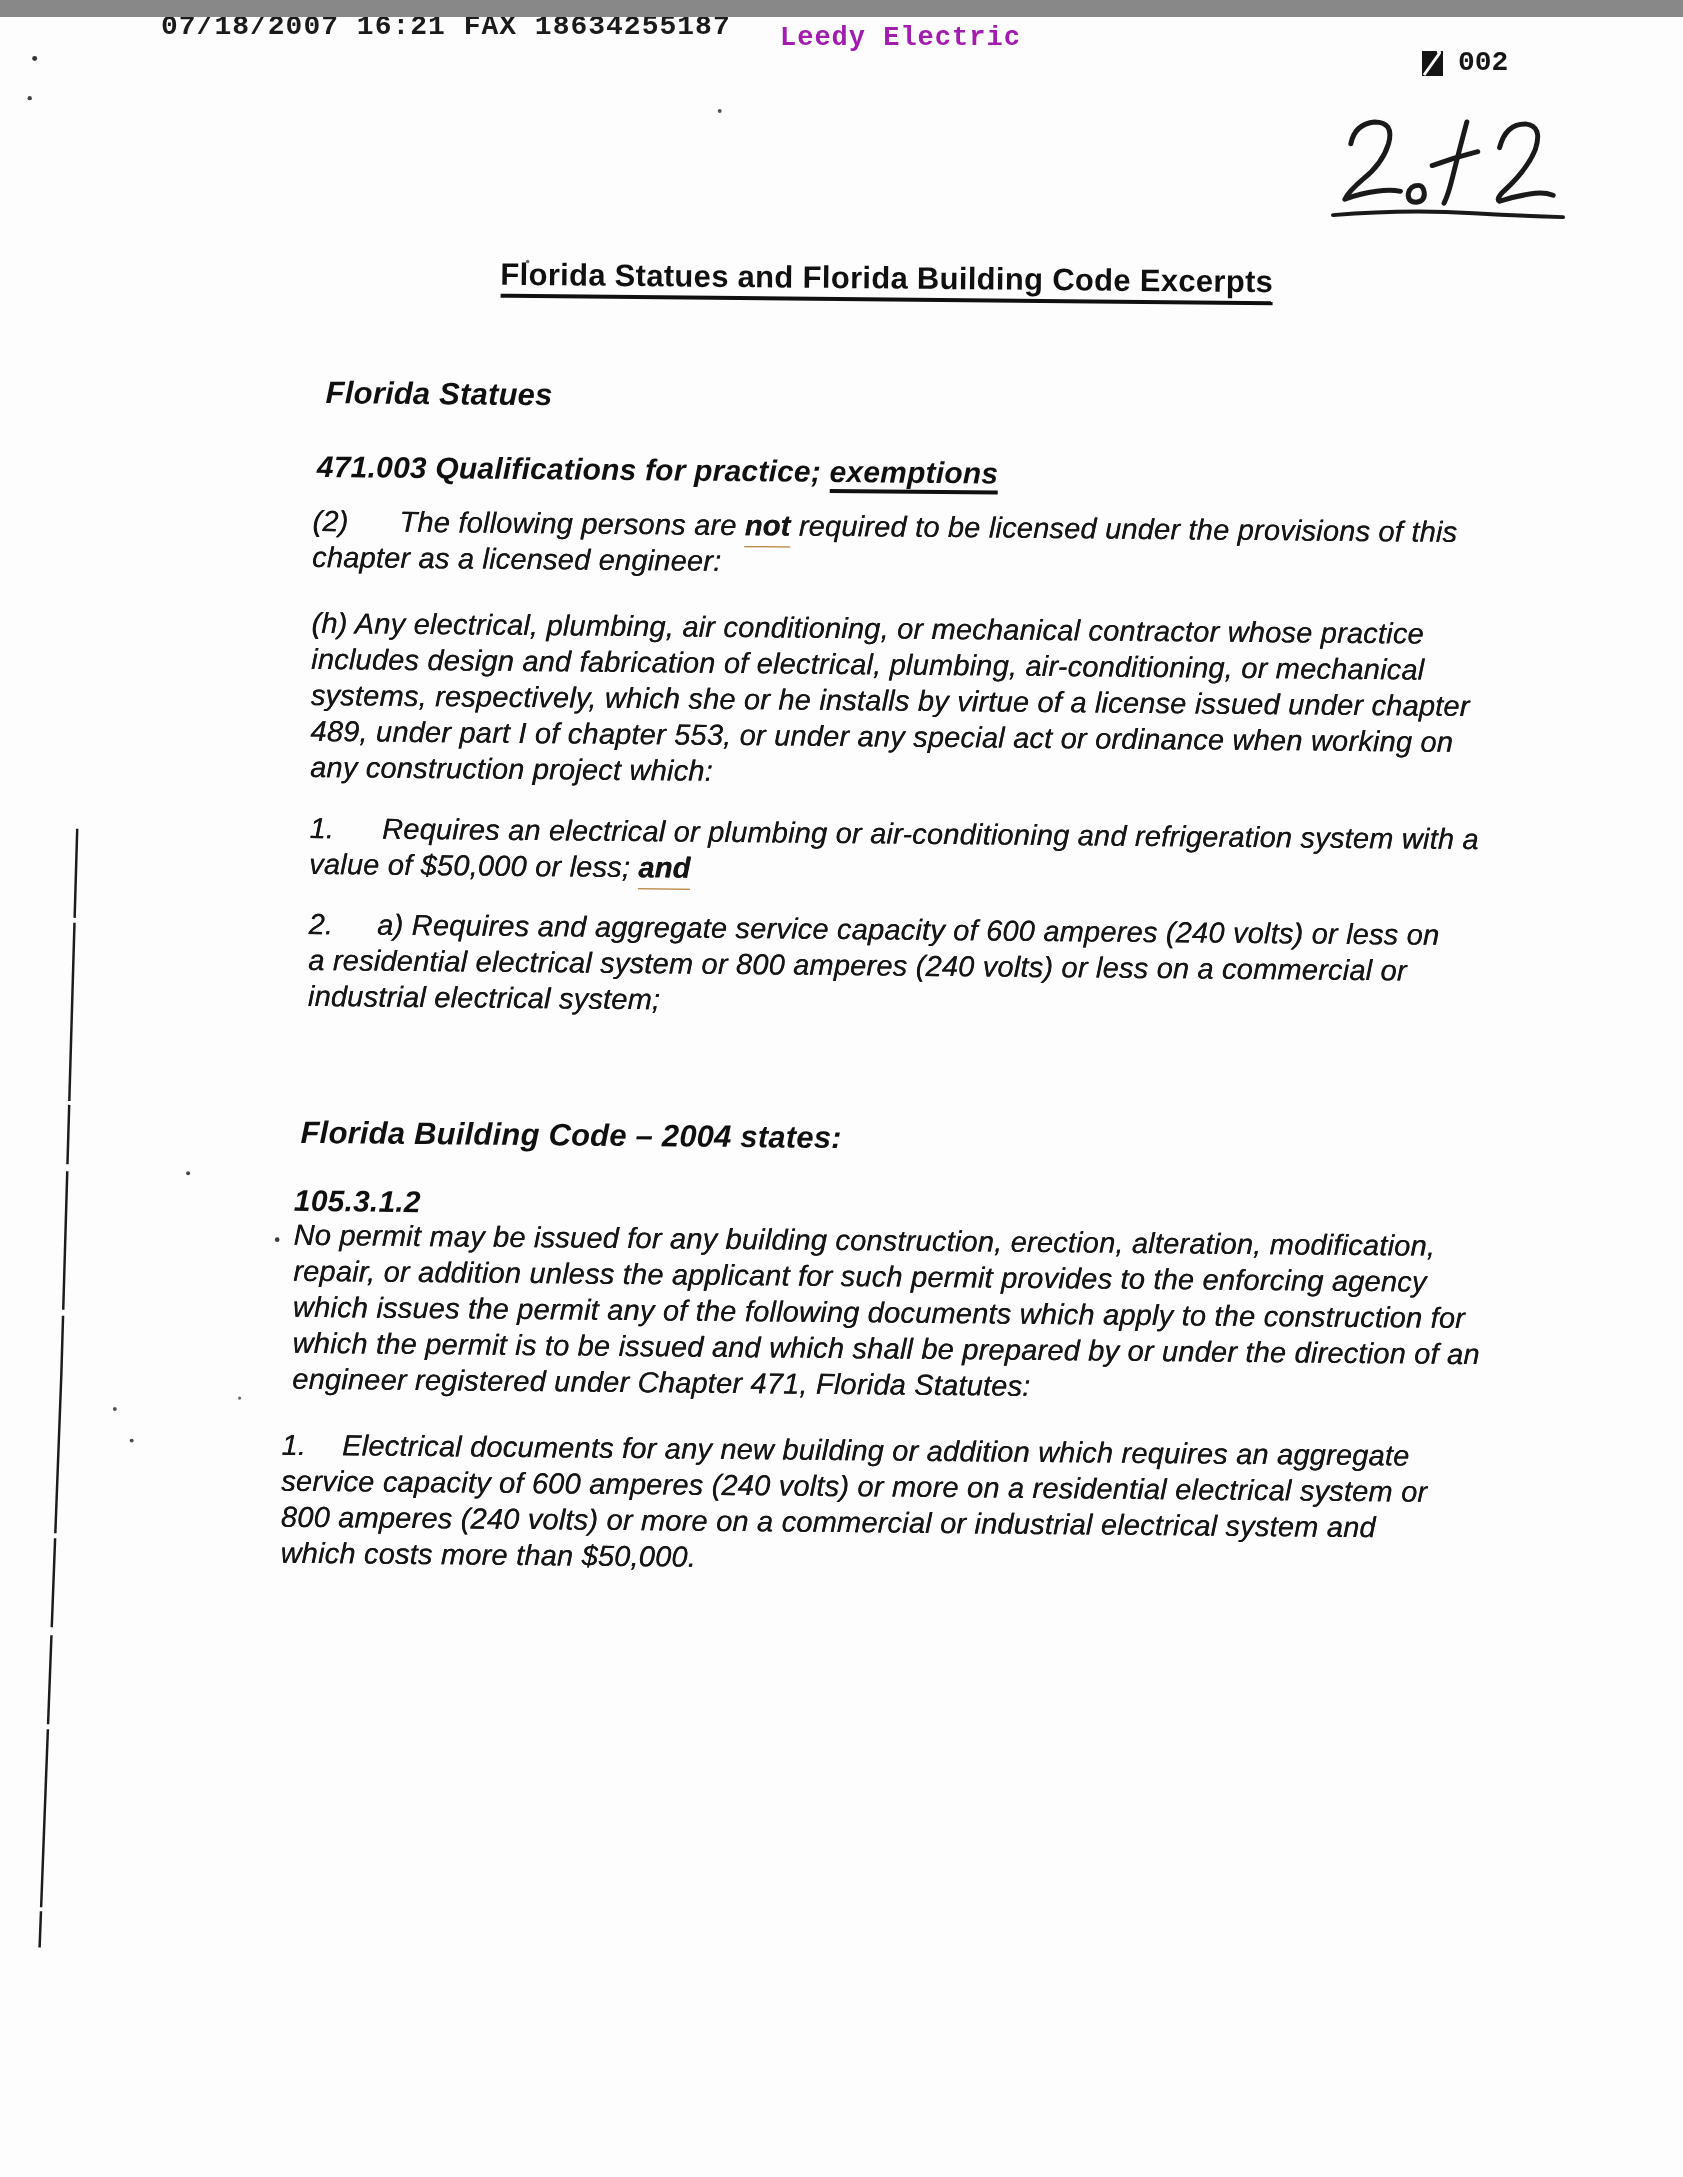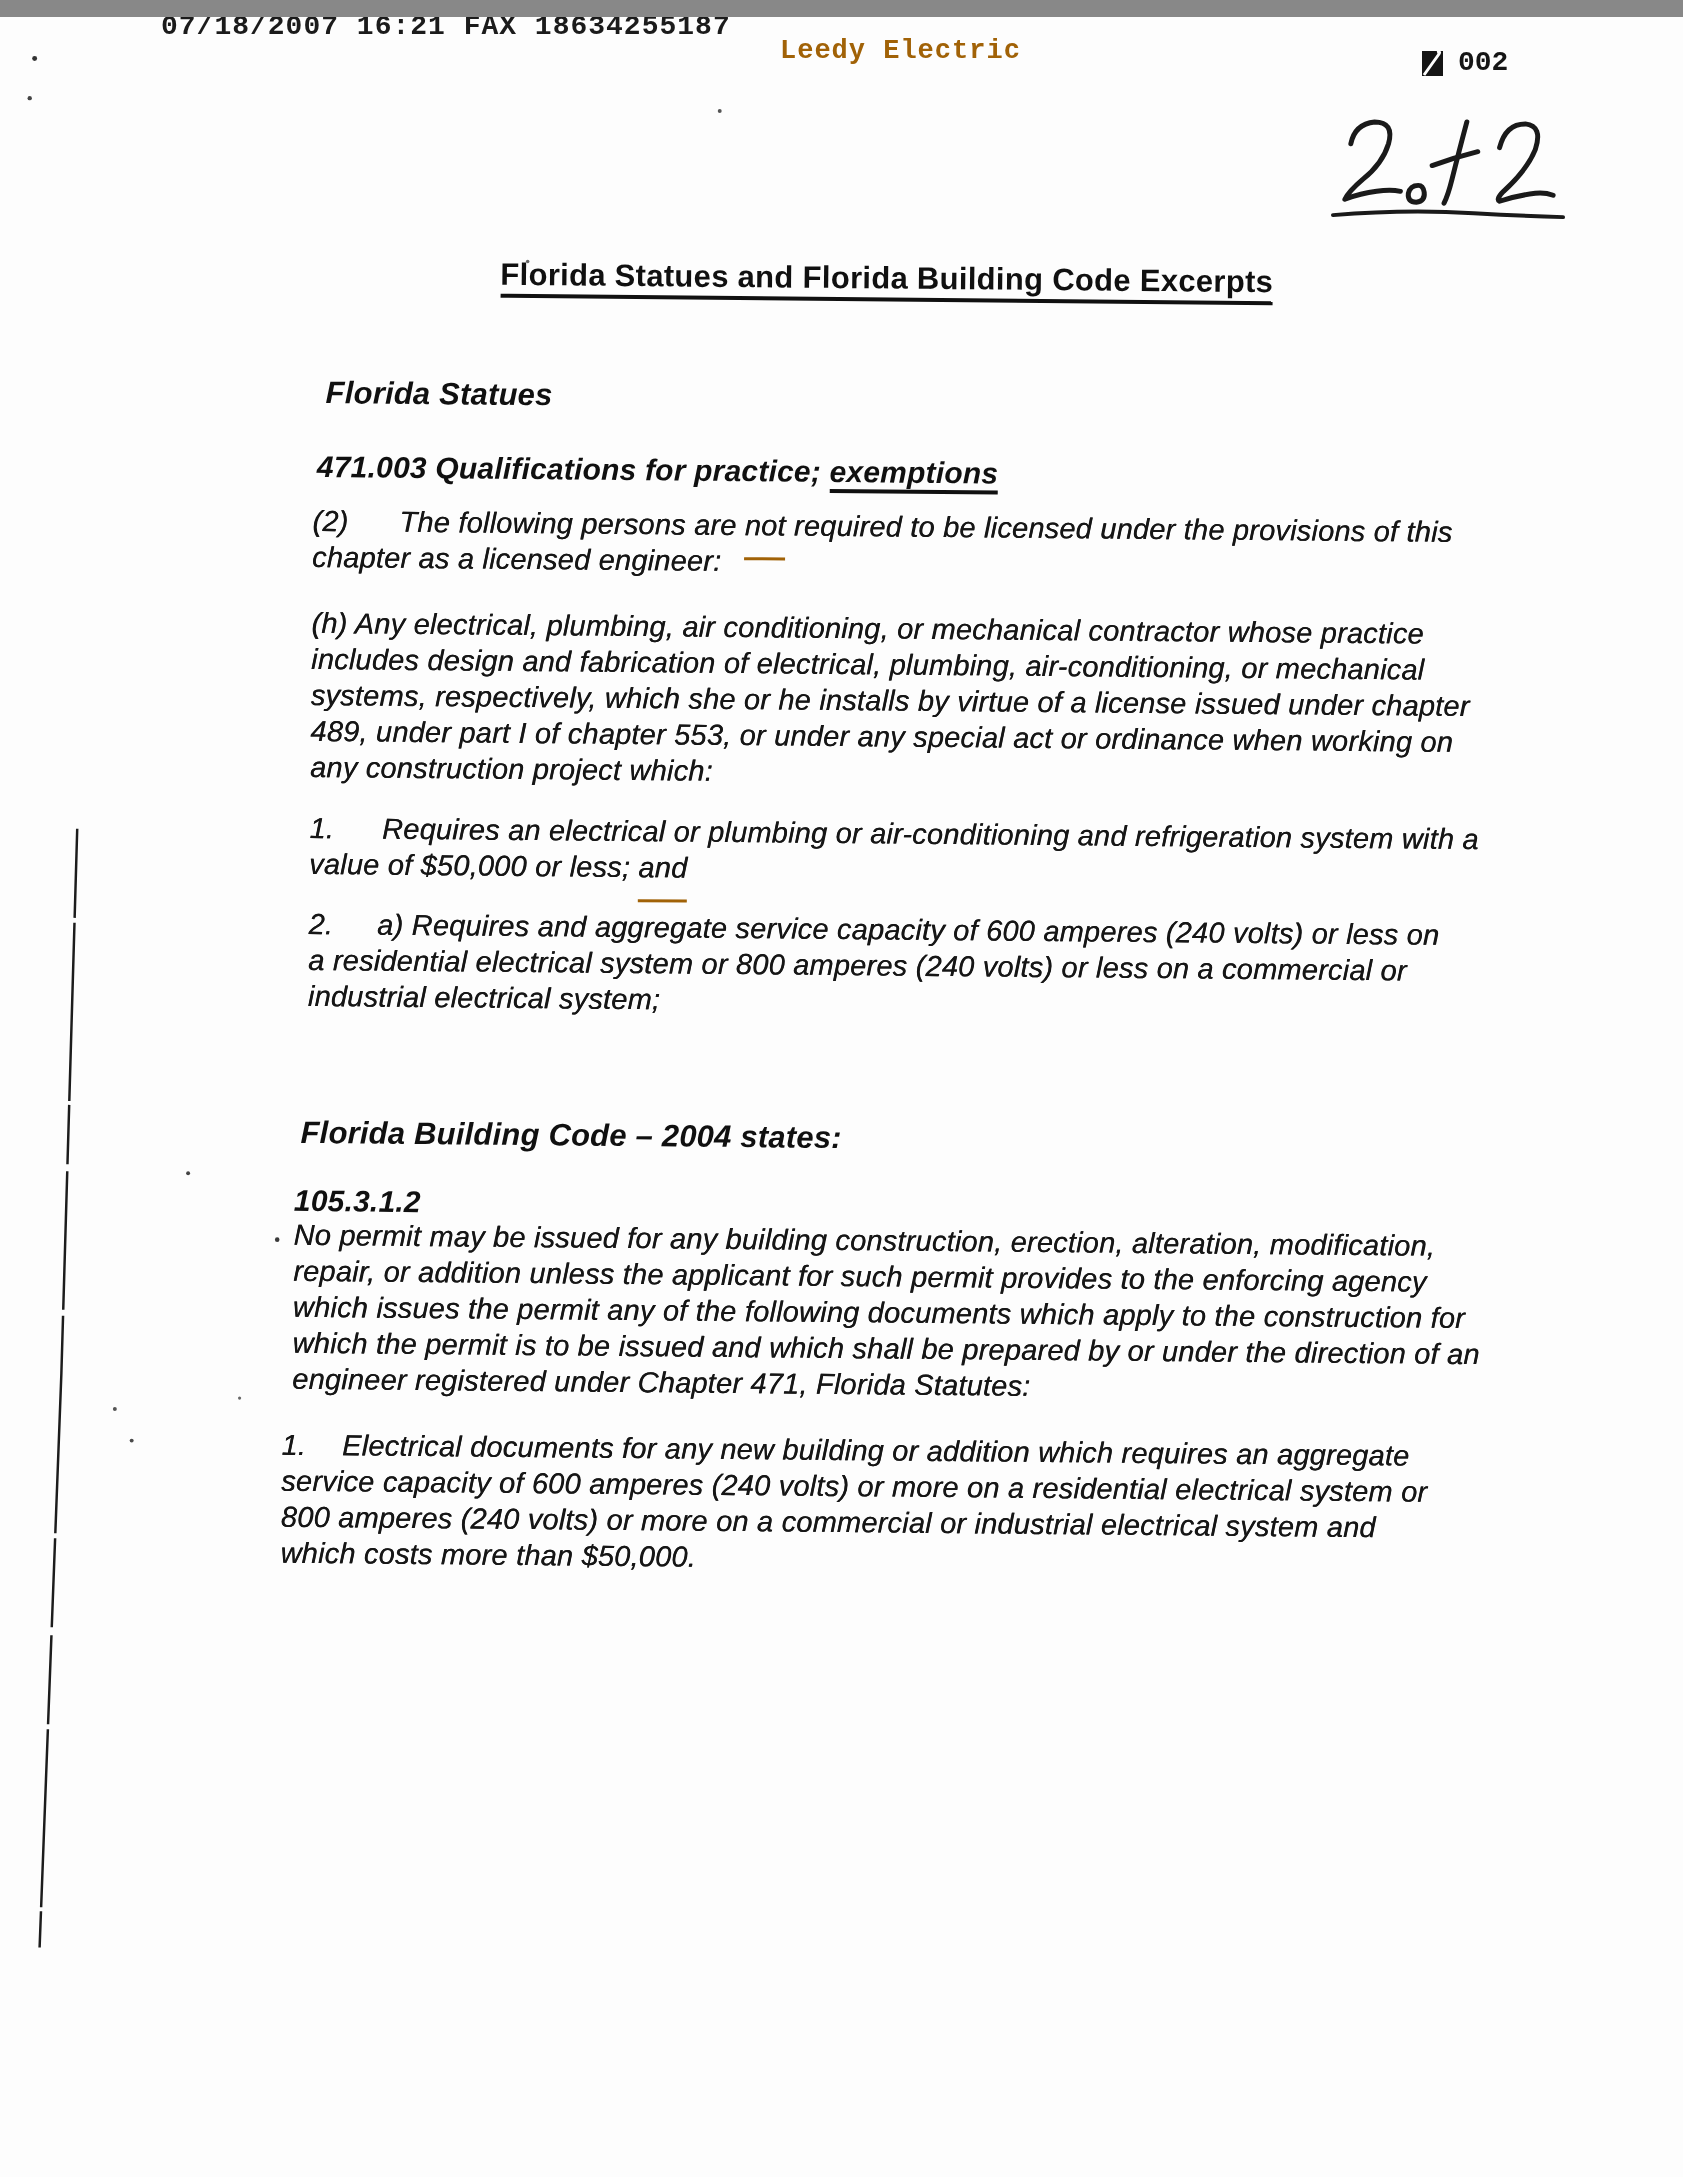--- a/index.html
+++ b/index.html
@@ -13,23 +13,23 @@
     margin-top:17px;
   }
   
   .fax-header{position:absolute;left:0;top:0;width:100%;height:79px;}
   .fax-date{
     position:absolute;left:161px;top:-7px;
     font:700 28px/34px "Liberation Mono",monospace;
     letter-spacing:1px;color:#1b1b1b;
   }
   .fax-sender{
-    position:absolute;left:780px;top:18px;
+    position:absolute;left:780px;top:5px;
     font:700 27px/32px "Liberation Mono",monospace;
-    letter-spacing:1px;color:#a16207;
+    letter-spacing:1px;color:#a21caf;
   }
   .fax-page{
     position:absolute;left:1420px;top:30px;
     font:700 28px/32px "Liberation Mono",monospace;
     color:#151515;display:flex;align-items:center;gap:12px;
   }
   .fax-page-icon{display:inline-block;width:26px;height:30px;}
   
   .handwritten{position:absolute;left:1325px;top:95px;width:248px;height:119px;}
   .sr{position:absolute;width:1px;height:1px;overflow:hidden;clip-path:inset(50%);white-space:nowrap;}
@@ -41,21 +41,21 @@
   .doc > *{position:absolute;margin:0;}
   .b-title{top:0;left:0;width:1213px;text-align:center;padding-right:69px;box-sizing:border-box;
     font:700 31px/40px "Liberation Sans",sans-serif;letter-spacing:0.3px;color:#101010;}
   .u-title{border-bottom:4px solid #101010;padding-bottom:2px;}
   .hd{font:italic 700 31px/38px "Liberation Sans",sans-serif;color:#101010;letter-spacing:0.2px;}
   .body{font:italic 400 29px/36px "Liberation Sans",sans-serif;color:#161616;
     letter-spacing:0.2px;text-shadow:0.3px 0 0 currentColor;}
   .lbl{white-space:nowrap;}
   .gap{display:inline-block;height:1px;}
   .g52{width:51px;} .g48{width:48px;} .g44{width:44px;} .g38{width:36px;}
-  .bu{font-weight:400;border-bottom:3px solid #a16207;padding-bottom:16px;}
+  .bu{font-weight:700;border-bottom:1px solid #a16207;padding-bottom:5px;}
   .bu2{font-weight:700;border-bottom:4px solid #101010;padding-bottom:1px;}
 
   .b-h1 {top:121px;left:12px;}
   .b-sub{top:195px;left:4px;font-size:30px;}
   .b-p2 {top:250px;left:0;width:1208px;}
   .b-ph {top:352px;left:0;width:1178px;}
   .b-i1 {top:557px;left:0;width:1203px;}
   .b-i2 {top:653px;left:0;width:1153px;}
   .b-h2 {top:861px;left:-6px;}
   .b-code{top:929px;left:-12px;font-size:30px;}

